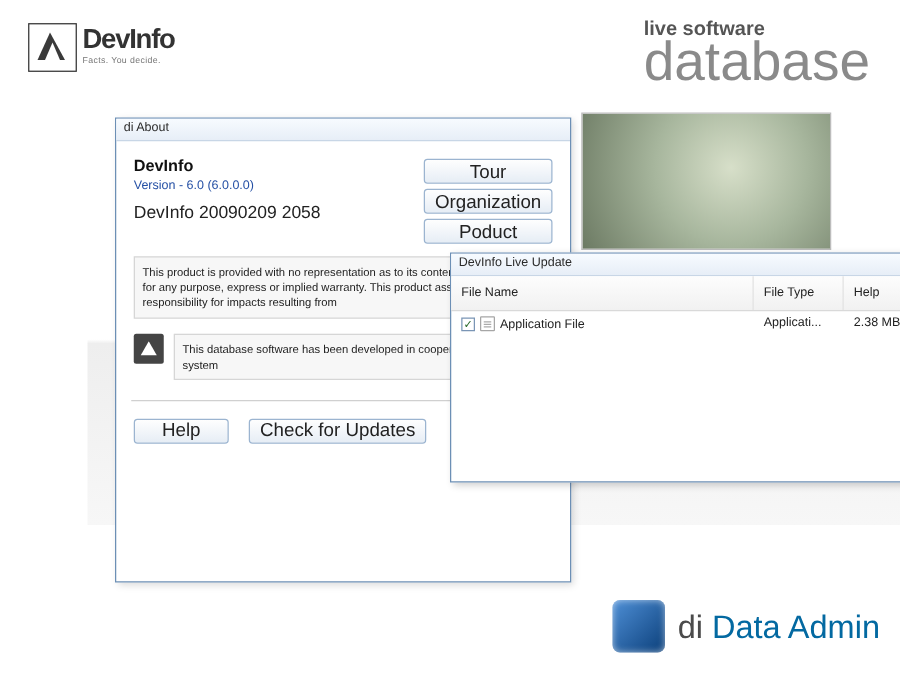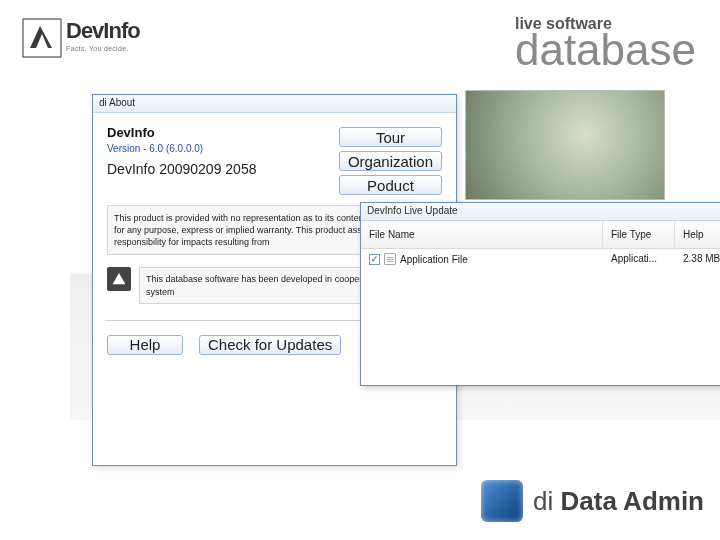--- a/index.html
+++ b/index.html
@@ -44,21 +44,21 @@
 .cell-name{flex:1;display:flex;align-items:center;gap:4px}
 .chk{width:11px;height:11px;border:1px solid #7a95b5;background:#fff;display:inline-flex;align-items:center;justify-content:center;font-size:9px;color:#2a6a2a}
 .file-icon{width:12px;height:12px;background:#fff;border:1px solid #a6a6a6;border-radius:1px;position:relative}
 .file-icon::after{content:"";position:absolute;top:3px;left:2px;right:2px;height:1px;background:#aaa;box-shadow:0 2px 0 #aaa,0 4px 0 #aaa}
 .cell-type{width:72px}
 .cell-size{width:62px}
 .footer{position:absolute;bottom:18px;right:16px;display:flex;align-items:center;gap:10px}
 .footer-icon{width:42px;height:42px;border-radius:6px;background:linear-gradient(135deg,#4e8fd6,#0b3f7a);box-shadow:inset 0 0 6px rgba(255,255,255,.6)}
 .footer-text{font-size:26px;color:#4b4b4b;font-weight:400}
 .footer-text .di{font-weight:400}
-.footer-text .rest{font-weight:700;color:#404040}
+.footer-text .rest{font-weight:400;color:#0369a1}
 </style>
 </head>
 <body>
 
 <div class="header">
   <svg class="logo-mark" viewBox="0 0 40 40">
     <rect x="1" y="1" width="38" height="38" fill="#fff" stroke="#333" stroke-width="1"></rect>
     <path d="M8 30 L18 8 L30 30 Z" fill="#3a3a3a"></path>
     <path d="M14 30 L20 16 L26 30 Z" fill="#fff"></path>
   </svg>

